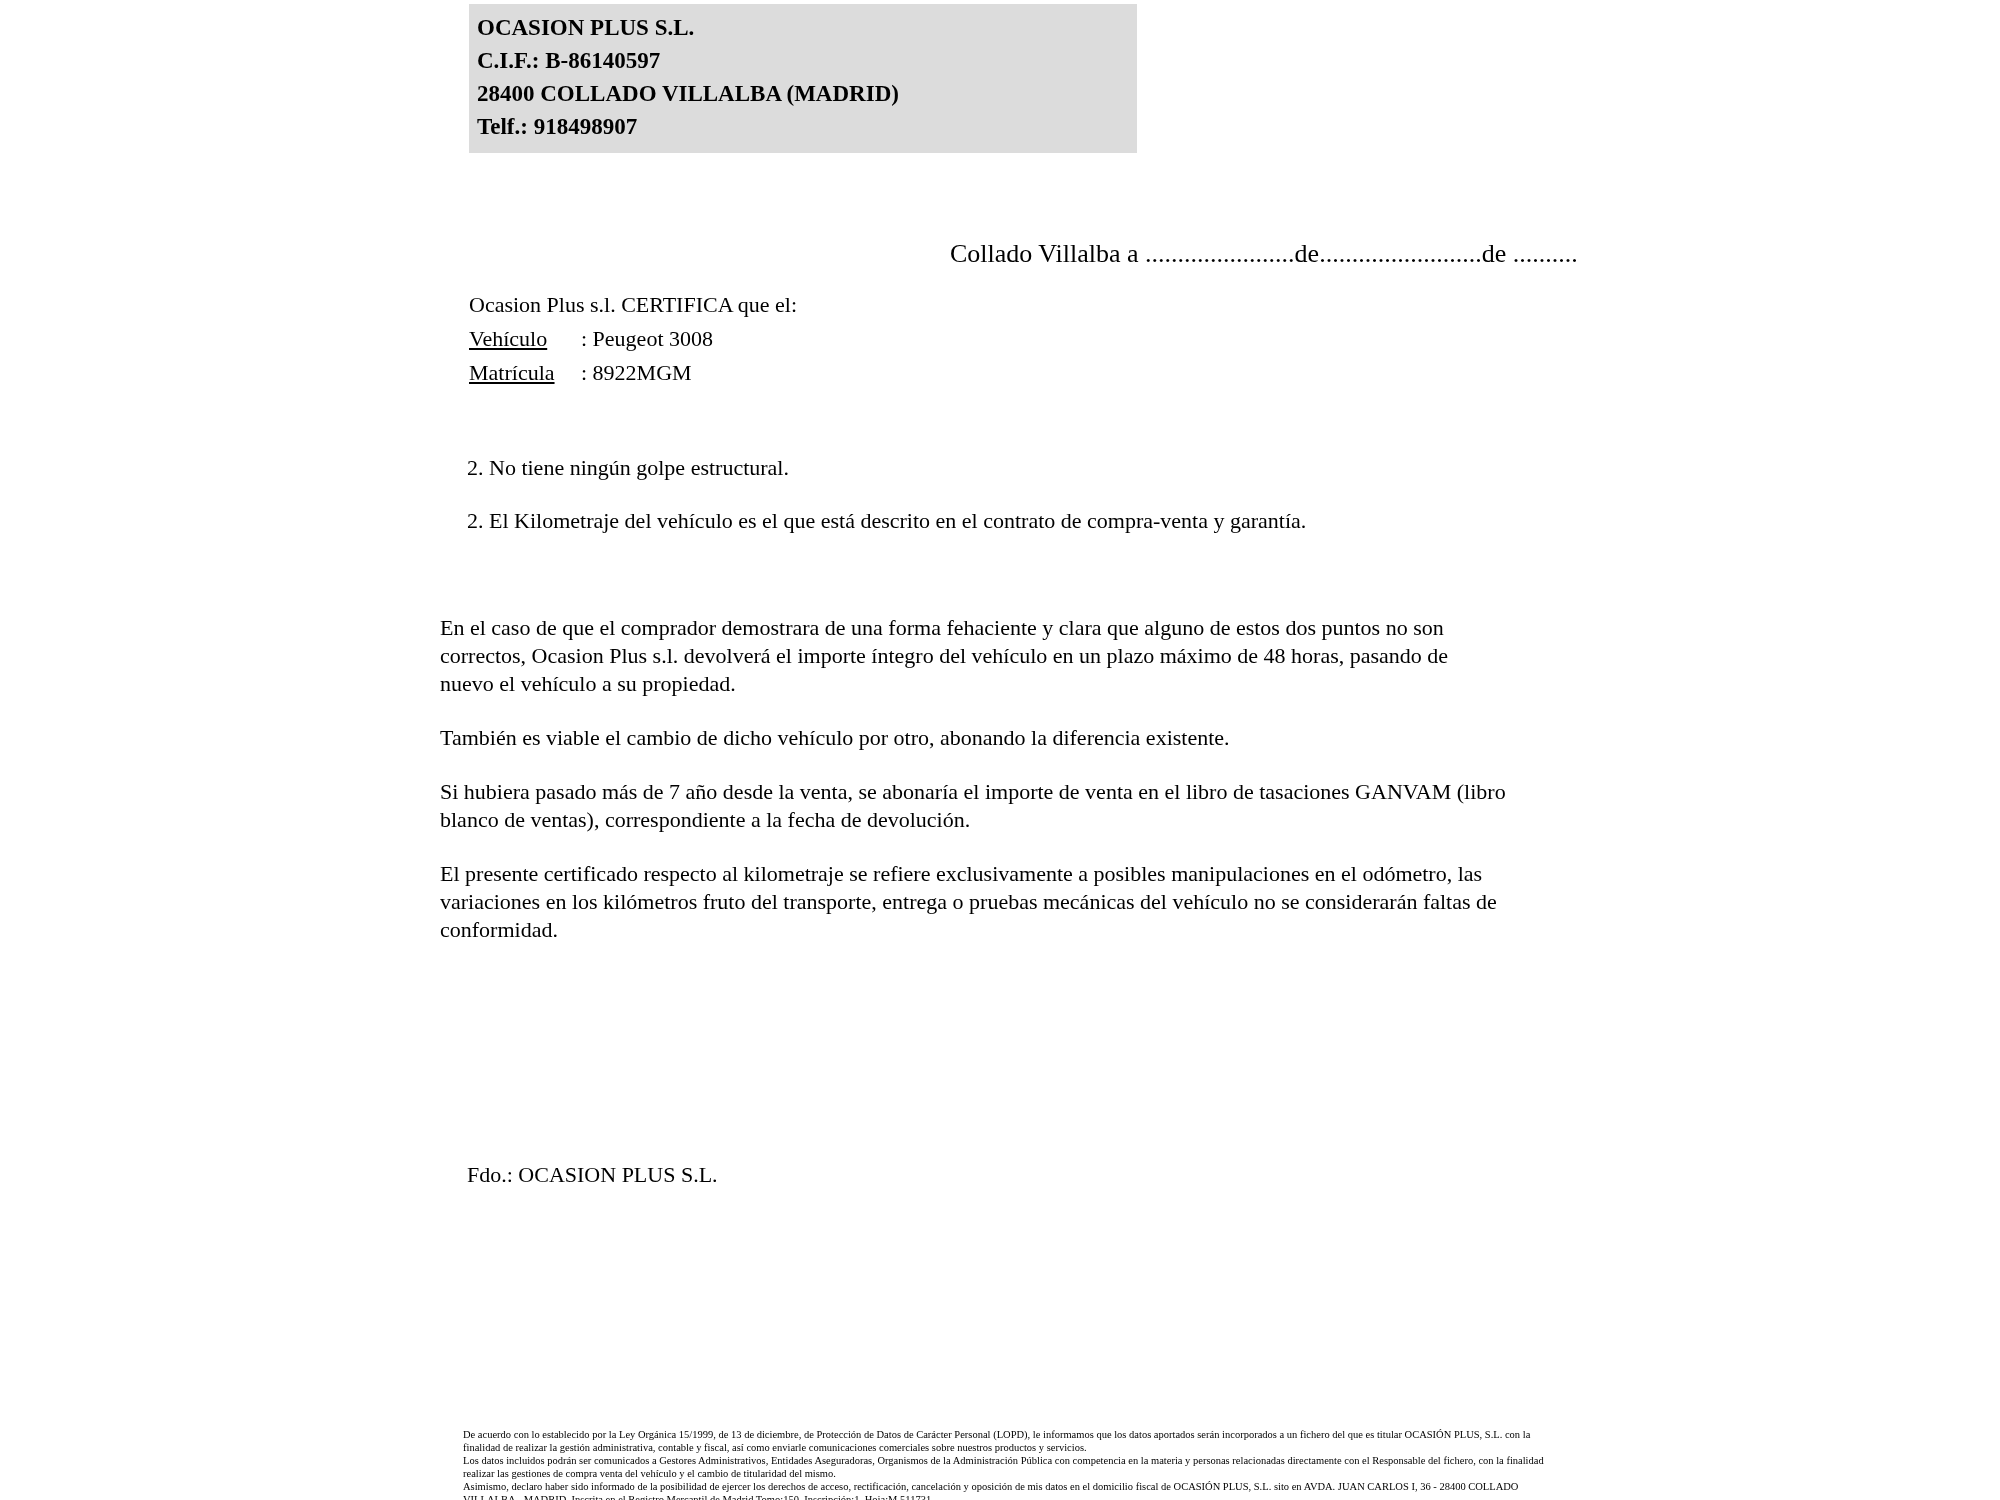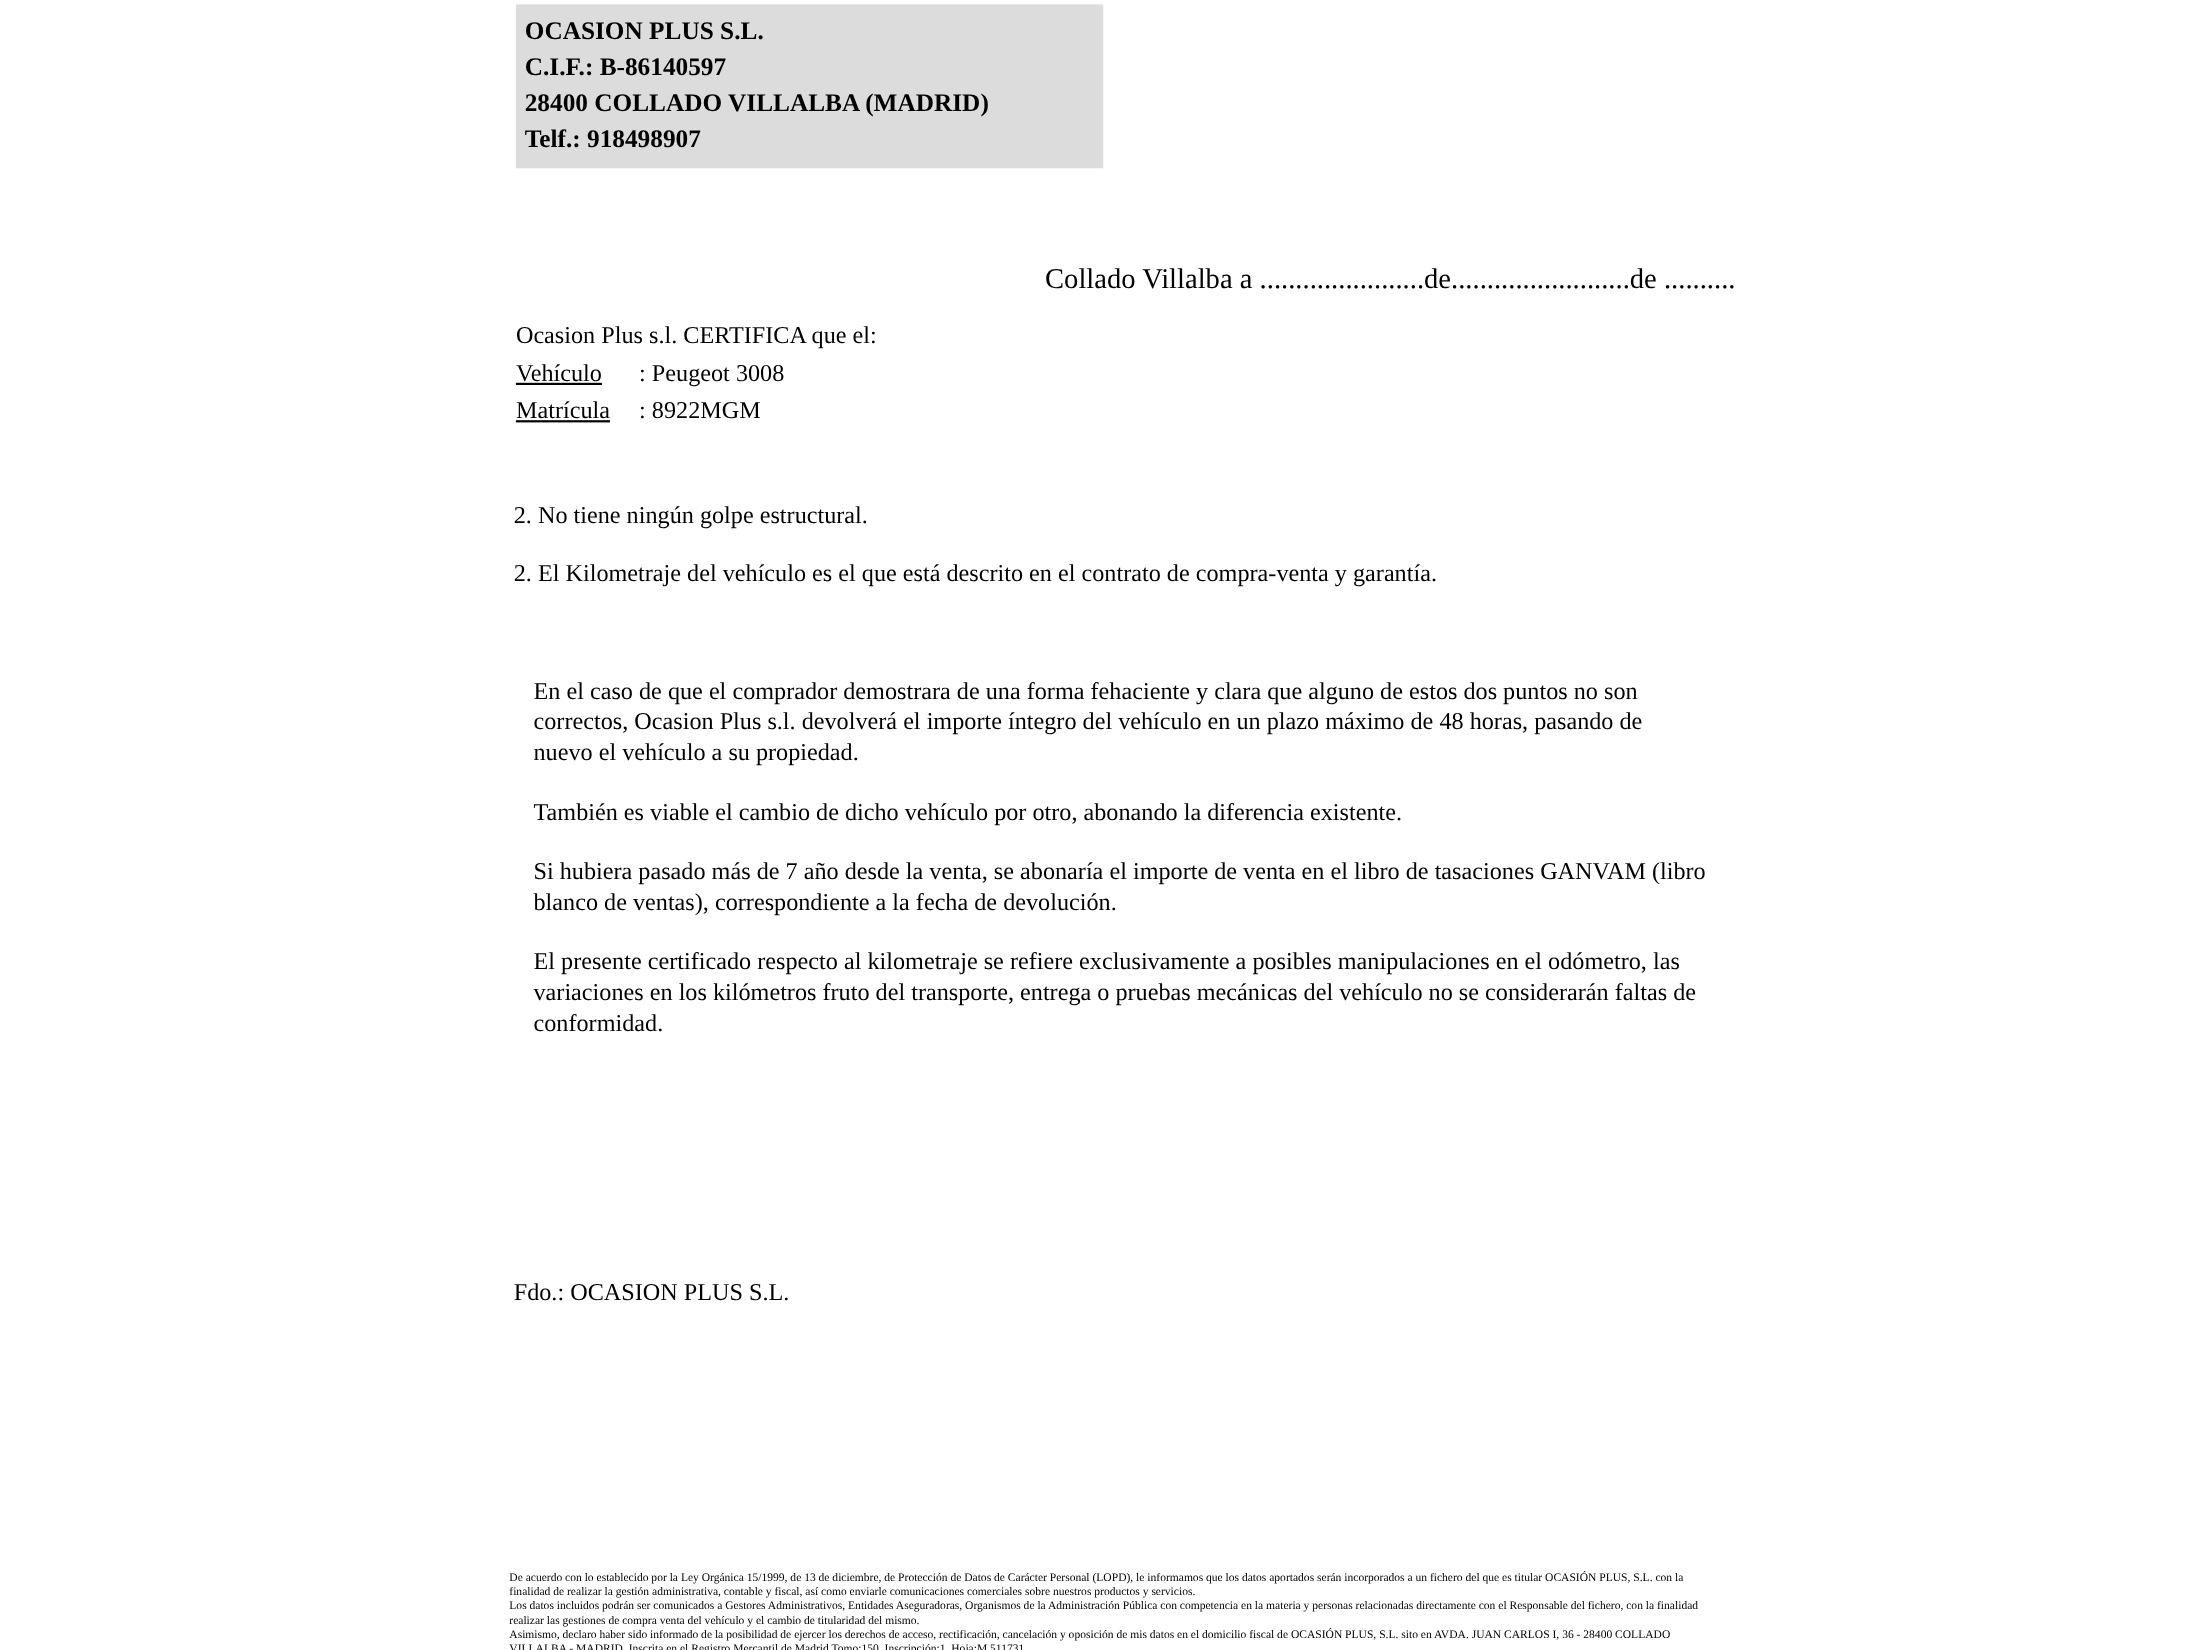--- a/index.html
+++ b/index.html
@@ -16,21 +16,21 @@
     overflow: hidden;
   }
   .page {
     position: absolute;
     inset: 0;
   }
   .header-box {
     position: absolute;
     left: 469px;
     top: 4px;
-    width: 534px;
+    width: 668px;
     box-sizing: border-box;
     padding: 7px 8px 10px 8px;
     background: #dcdcdc;
     font-weight: bold;
     font-size: 23px;
     line-height: 33px;
   }
   .date-line {
     position: absolute;
     left: 950px;
@@ -55,21 +55,21 @@
   .point {
     position: absolute;
     left: 467px;
     font-size: 22px;
     white-space: nowrap;
   }
   .point1 { top: 455px; }
   .point2 { top: 508px; }
   .paras {
     position: absolute;
-    left: 485px;
+    left: 440px;
     top: 614px;
     width: 1066px;
     font-size: 22px;
     line-height: 28px;
   }
   .paras p {
     margin: 0 0 26px 0;
   }
   .signature {
     position: absolute;

